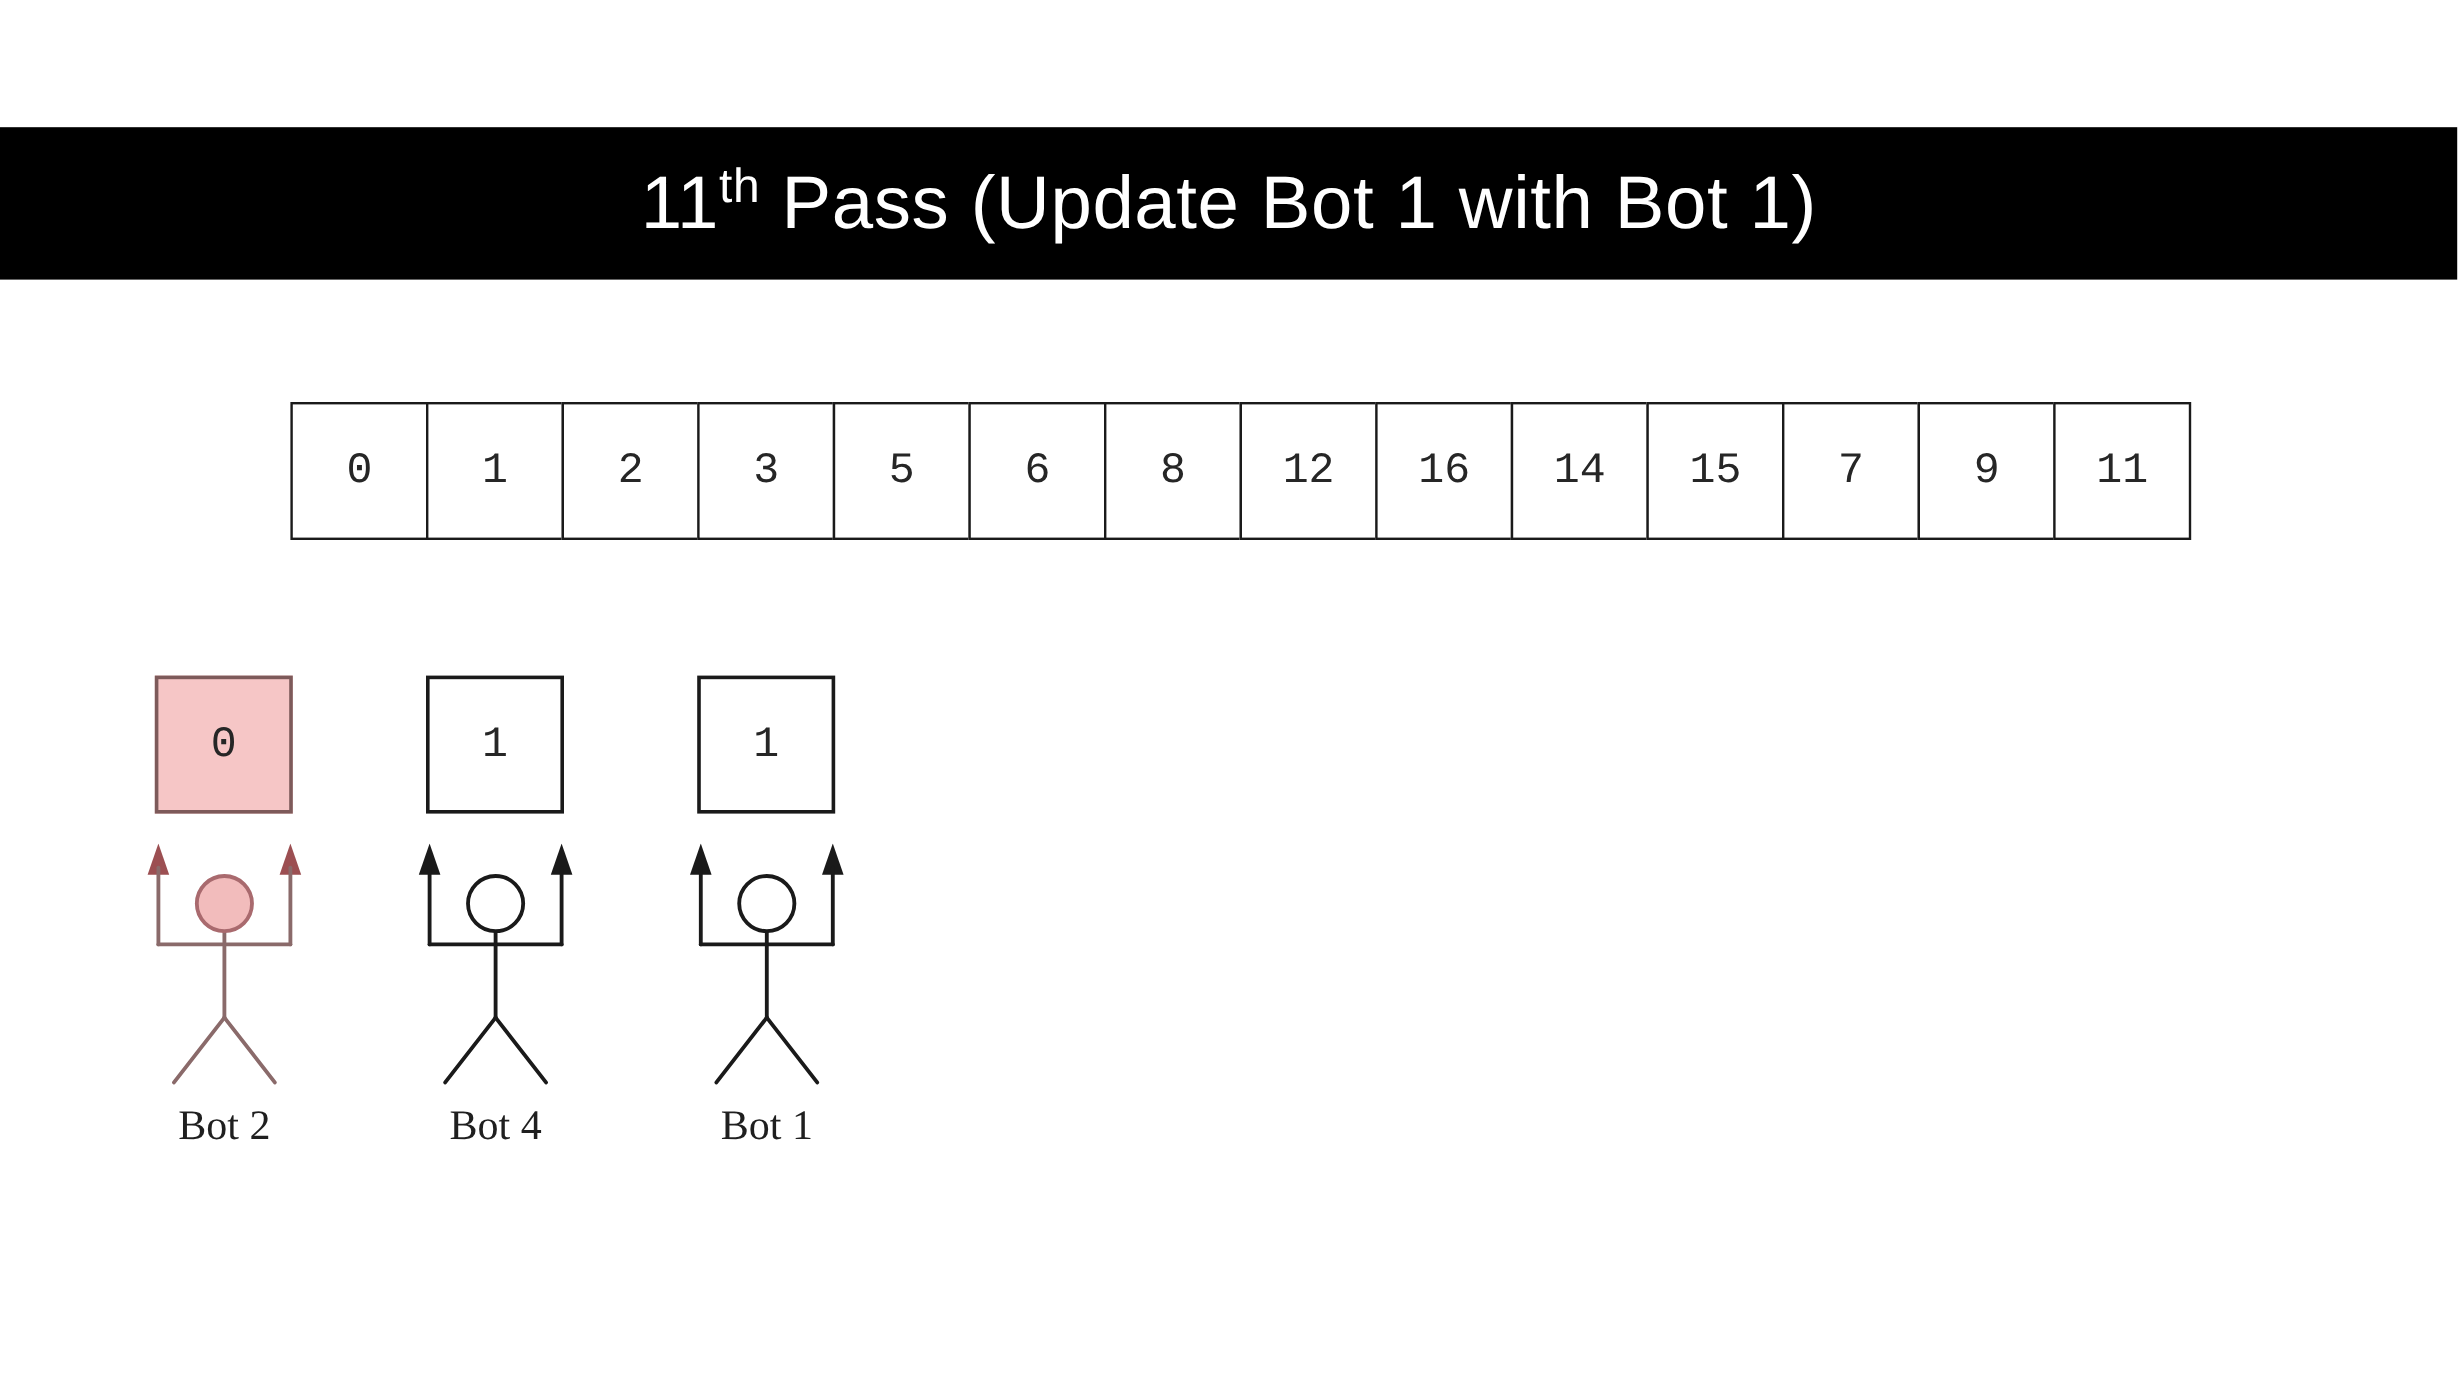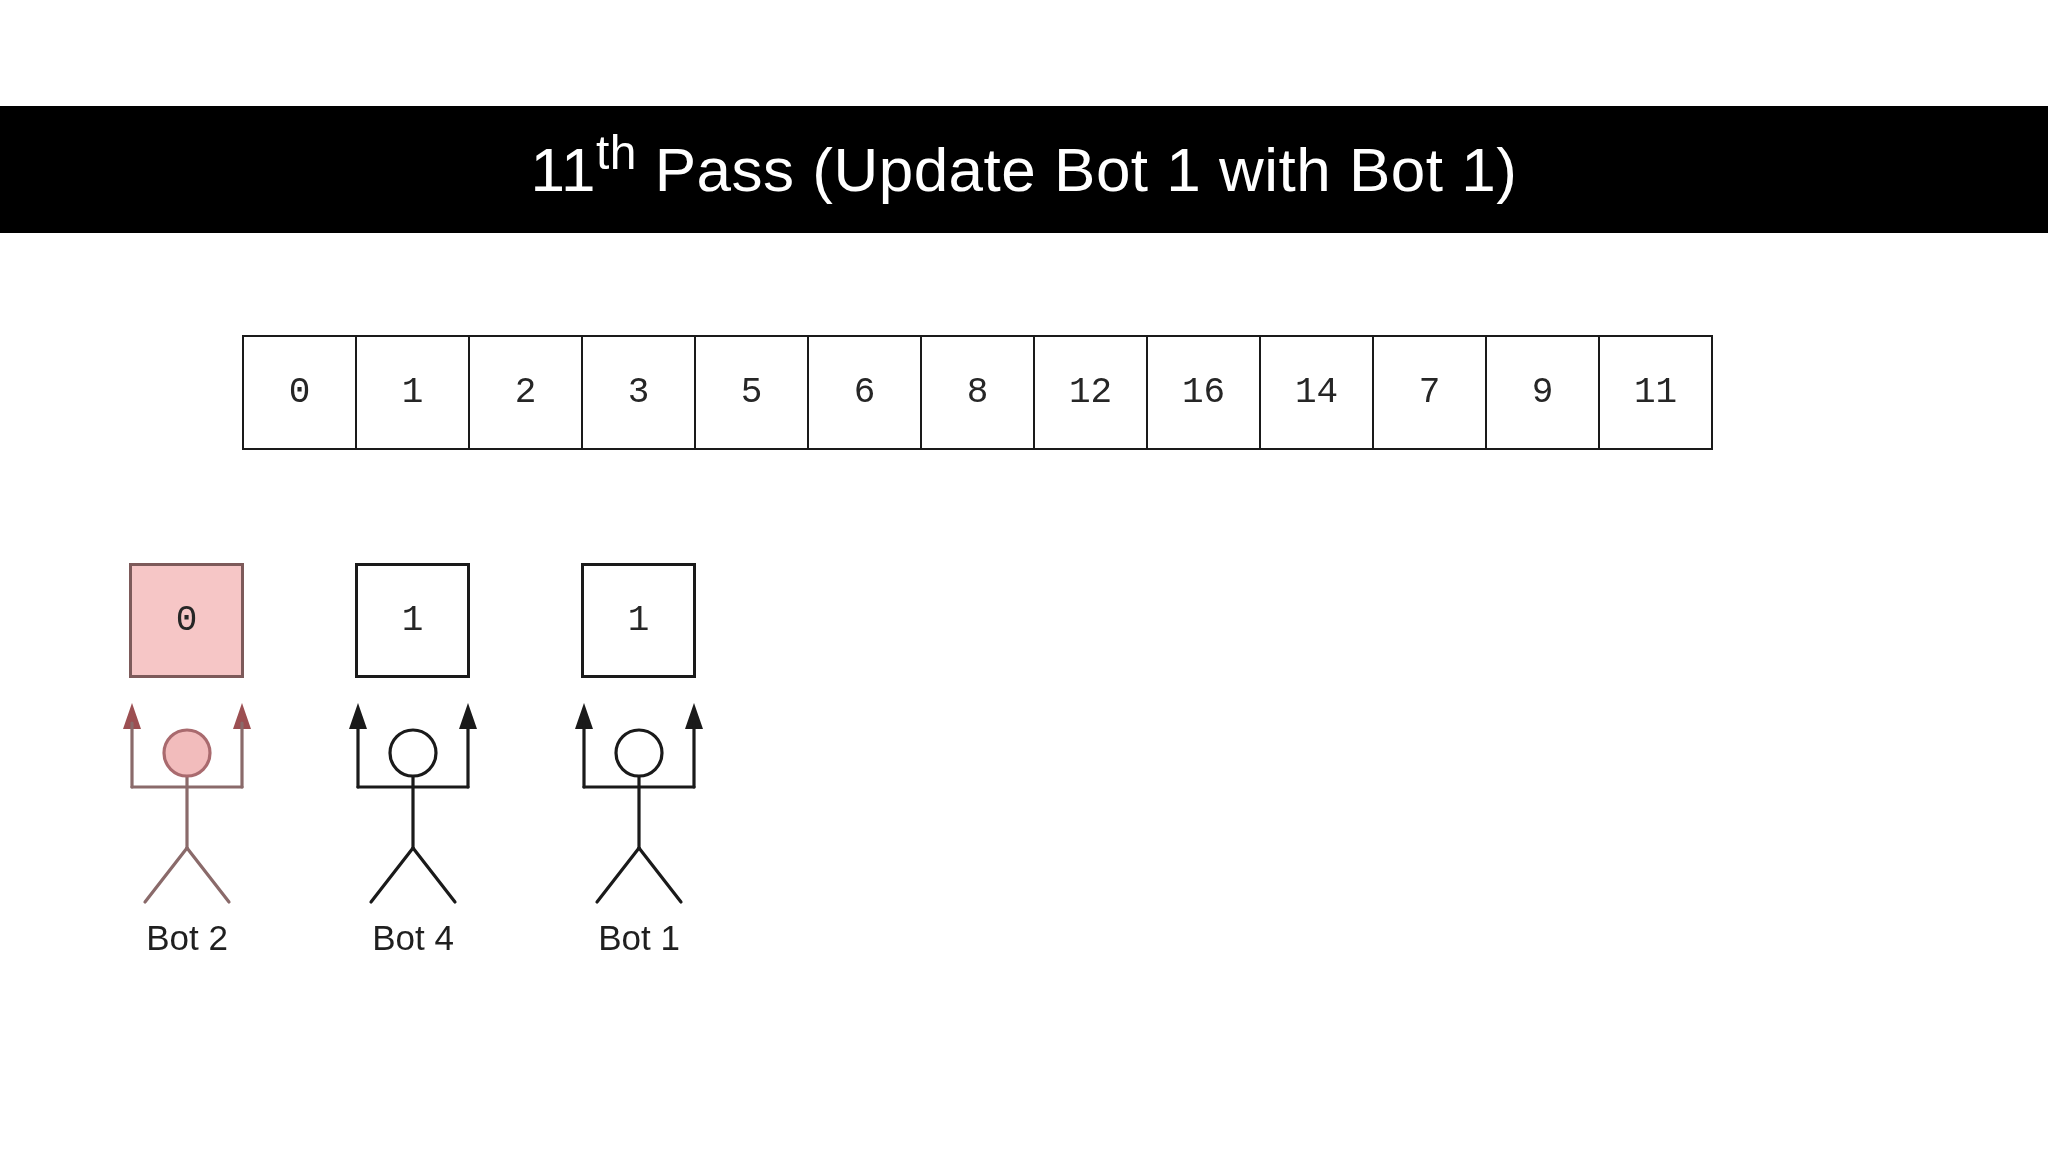--- a/index.html
+++ b/index.html
@@ -28,21 +28,21 @@
     align-items: center;
     justify-content: center;
   }
   .title {
     color: var(--title-fg, #ffffff);
     font-size: 62px;
     letter-spacing: 0.5px;
     white-space: pre;
   }
   .title .ordinal {
-    font-size: 48px;
+    font-size: 40px;
     vertical-align: super;
     line-height: 0;
   }
 
   
   .array {
     position: absolute;
     left: 242px;
     top: 335px;
     display: flex;
@@ -107,20 +107,21 @@
   .figure.red .head  { fill: var(--bot2-head-fill, #f2bcbc); stroke: var(--bot2-head-stroke, #a96a6e); }
 
   
   .bot-label {
     position: absolute;
     top: 918px;
     width: 200px;
     text-align: center;
     font-size: 35px;
     color: #1f1f1f;
+    font-family: Liberation Serif, serif;
   }
 </style>
 </head>
 <body>
 
 <div class="slide">
 
   <div class="titlebar">
     <div class="title"><span>11</span><span class="ordinal">th</span><span> Pass (Update Bot 1 with Bot 1)</span></div>
   </div>
@@ -129,20 +130,21 @@
     <div class="cell">0</div>
     <div class="cell">1</div>
     <div class="cell">2</div>
     <div class="cell">3</div>
     <div class="cell">5</div>
     <div class="cell">6</div>
     <div class="cell">8</div>
     <div class="cell">12</div>
     <div class="cell">16</div>
     <div class="cell">14</div>
+    <div class="cell">15</div>
     <div class="cell">7</div>
     <div class="cell">9</div>
     <div class="cell">11</div>
   </div>
 
   <div class="bot-box highlight" style="left:129px">0</div>
   <svg class="figure red" style="left:122px" width="130" height="202" viewBox="0 0 130 202">
     <polygon class="arrow" points="10,0 1,26 19,26"></polygon>
     <polygon class="arrow" points="120,0 111,26 129,26"></polygon>
     <g>

